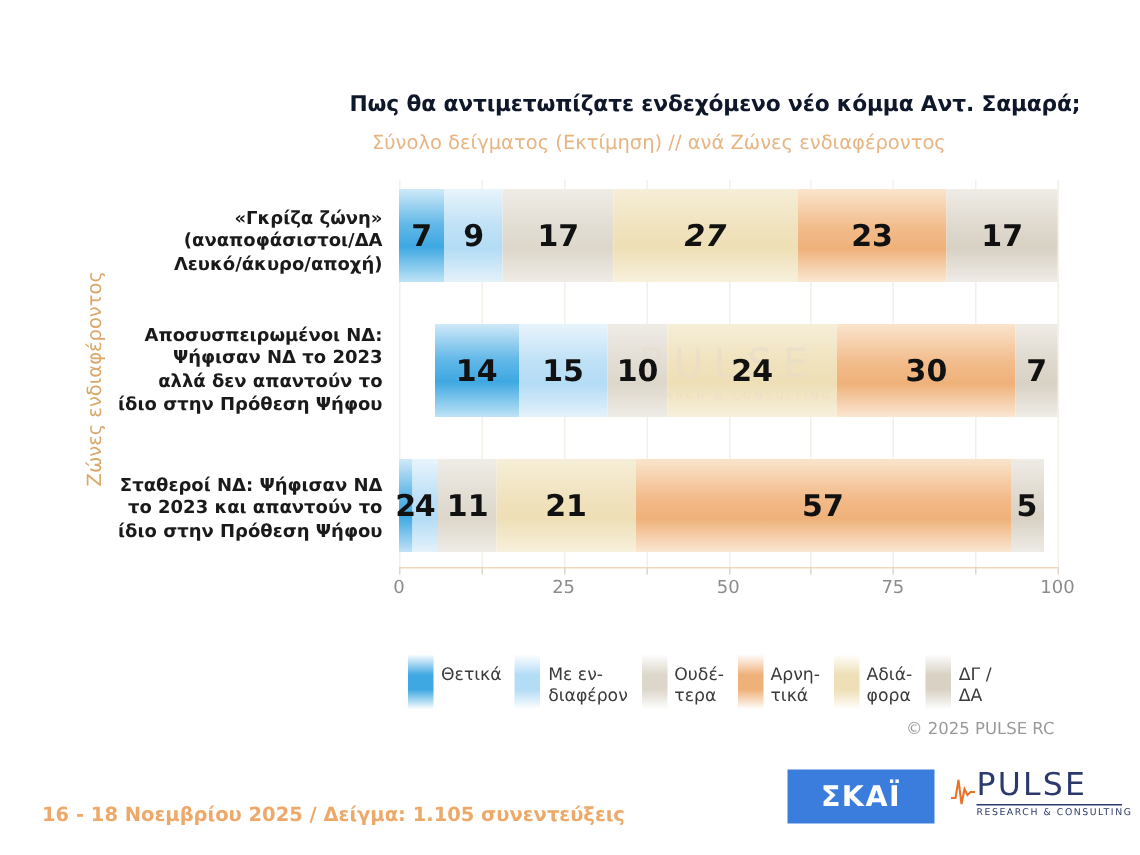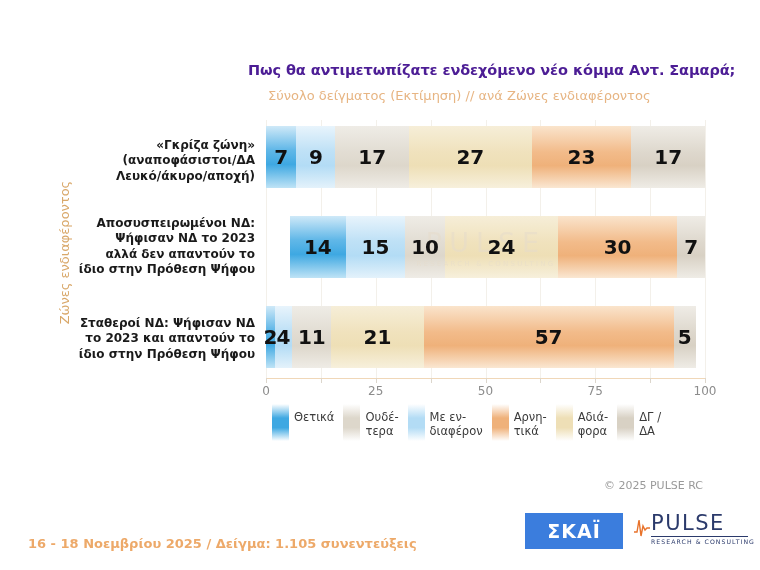--- a/index.html
+++ b/index.html
@@ -12,36 +12,35 @@
     height: 570px;
     font-family: "DejaVu Sans", "Liberation Sans", sans-serif;
     color: #222;
     position: relative;
     overflow: hidden;
   }
 
   
   .title {
     position: absolute;
-    left: 248px;
+    left: 233px;
     top: 62px;
     font-size: 14.5px;
     font-weight: bold;
-    color: #4c1d95;
+    color: #0f172a;
     letter-spacing: -0.1px;
     white-space: nowrap;
   }
   .subtitle {
     position: absolute;
     left: 248px;
     top: 88px;
     font-size: 13px;
     color: #e7b583;
     white-space: nowrap;
-    margin-left: 20px;
   }
 
   
   .ylabel-rot {
     position: absolute;
     left: -36px;
     top: 245px;
     width: 200px;
     text-align: center;
     transform: rotate(-90deg);
@@ -179,21 +178,21 @@
     height: 258px;
   }
   .cat.c0 { top: 18px; }
   .cat.c1 { top: 96px; }
   .cat.c2 { top: 196px; }
 
   
   #legend {
     position: absolute;
     left: 272px;
-    top: 404px;
+    top: 436px;
     display: flex;
     align-items: center;
     gap: 9px;
   }
   .lg-item {
     display: flex;
     align-items: flex-start;
     gap: 5px;
   }
   .lg-sw {
@@ -336,21 +335,21 @@
       <div class="row r0">
         <div class="seg c-pos" style="width: 30.73px;">
           <span class="val">7</span>
         </div>
         <div class="seg c-int" style="width: 39.51px;">
           <span class="val">9</span>
         </div>
         <div class="seg c-neu" style="width: 74.63px;">
           <span class="val">17</span>
         </div>
-        <div class="seg c-ind" style="width: 124px;">
+        <div class="seg c-ind" style="width: 124px; font-style: italic;">
           <span class="val">27</span>
         </div>
         <div class="seg c-neg" style="width: 100.97px;">
           <span class="val">23</span>
         </div>
         <div class="seg c-dk" style="width: 74.63px;">
           <span class="val">17</span>
         </div>
       </div>
       <div class="row r1">
@@ -413,28 +412,28 @@
     <div class="xlab" style="left: 329.25px;">75</div>
     <div class="xlab" style="left: 439px;">100</div>
   </div>
 
 <div id="legend">
     <div class="lg-item">
       <div class="lg-sw" style="background: linear-gradient(rgb(255, 255, 255) 0%, rgb(62, 168, 226) 38%, rgb(62, 168, 226) 64%, rgb(255, 255, 255) 100%);"></div>
       <div class="lg-tx">Θετικά</div>
     </div>
     <div class="lg-item">
+      <div class="lg-sw" style="background: linear-gradient(rgb(255, 255, 255) 0%, rgb(179, 220, 245) 38%, rgb(179, 220, 245) 64%, rgb(255, 255, 255) 100%);"></div>
+      <div class="lg-tx">Με εν-
+διαφέρον</div>
+    </div>
+    <div class="lg-item">
       <div class="lg-sw" style="background: linear-gradient(rgb(255, 255, 255) 0%, rgb(221, 215, 203) 38%, rgb(221, 215, 203) 64%, rgb(255, 255, 255) 100%);"></div>
       <div class="lg-tx">Ουδέ-
 τερα</div>
-    </div>
-    <div class="lg-item">
-      <div class="lg-sw" style="background: linear-gradient(rgb(255, 255, 255) 0%, rgb(179, 220, 245) 38%, rgb(179, 220, 245) 64%, rgb(255, 255, 255) 100%);"></div>
-      <div class="lg-tx">Με εν-
-διαφέρον</div>
     </div>
     <div class="lg-item">
       <div class="lg-sw" style="background: linear-gradient(rgb(255, 255, 255) 0%, rgb(239, 177, 122) 38%, rgb(239, 177, 122) 64%, rgb(255, 255, 255) 100%);"></div>
       <div class="lg-tx">Αρνη-
 τικά</div>
     </div>
     <div class="lg-item">
       <div class="lg-sw" style="background: linear-gradient(rgb(255, 255, 255) 0%, rgb(238, 223, 182) 38%, rgb(238, 223, 182) 64%, rgb(255, 255, 255) 100%);"></div>
       <div class="lg-tx">Αδιά-
 φορα</div>

